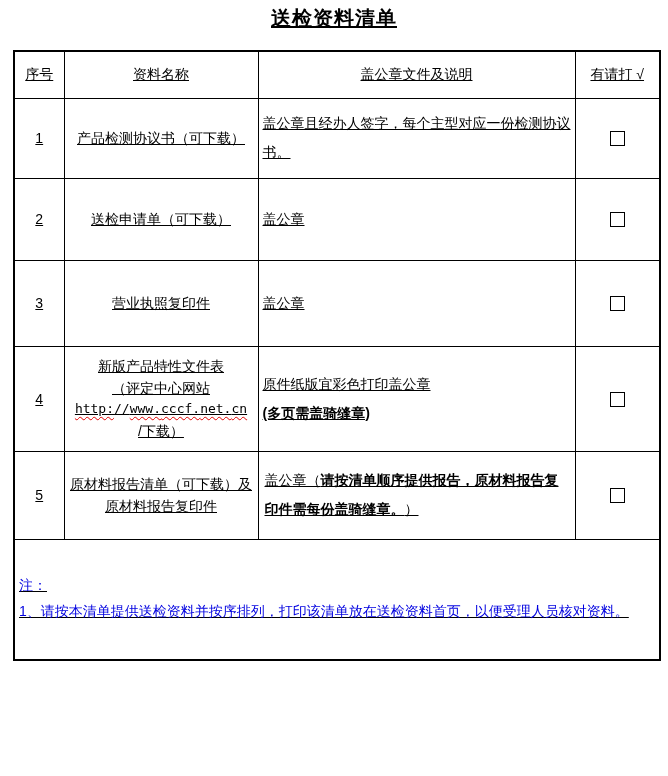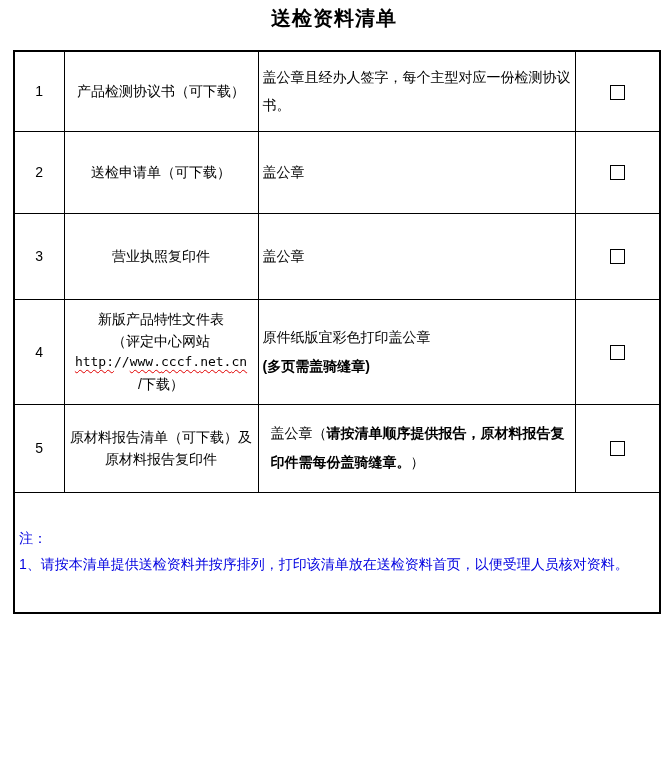--- a/index.html
+++ b/index.html
@@ -2,21 +2,21 @@
 <html><head>
 <meta charset="utf-8">
 <style>
   html,body{margin:0;padding:0;}
   body{
     width:668px;height:776px;background:#ffffff;
     font-family:"Liberation Sans","DejaVu Sans",sans-serif;
     color:#000000;
     -webkit-font-smoothing:antialiased;
   }
-  .page{width:668px;height:776px;position:relative;background:#ffffff;overflow:hidden;}
+  .page{width:668px;height:776px;position:relative;background:#ffffff;overflow:hidden;text-decoration:underline;}
   .doc-title{
     margin:0;padding-top:5px;height:25px;
     text-align:center;font-size:20px;font-weight:700;letter-spacing:1px;
   }
   table.checklist{
     border-collapse:collapse;table-layout:fixed;
     width:646px;margin:20px 0 0 13px;
     border:2px solid #000;
   }
   table.checklist th, table.checklist td{
@@ -34,21 +34,21 @@
   tr.r1{height:80px;}
   tr.r2{height:82px;}
   tr.r3{height:86px;}
   tr.r4{height:105px;}
   tr.r5{height:88px;}
   tr.note-row{height:121px;}
   th{ text-align:center; }
   td.no, td.check{ text-align:center; }
   td.name{ text-align:center; padding-left:6px; line-height:1.6; }
   td.desc{ line-height:2.05; }
-  td.desc.left{ text-align:left; padding-left:12px; padding-right:5px;margin-top:32px; }
+  td.desc.left{ text-align:left; padding-left:6px; padding-right:5px;margin-top:32px; }
   .bold{ font-weight:700; }
   .url-line{
     font-family:"DejaVu Sans Mono","Liberation Mono",monospace;
     font-size:13px;letter-spacing:0;
   }
   .wavy{
     text-decoration-line:underline;
     text-decoration-style:wavy;
     text-decoration-color:#e00000;
     text-decoration-thickness:1px;
@@ -73,20 +73,26 @@
   <h1 class="doc-title">送检资料清单</h1>
 
   <table class="checklist">
     <colgroup>
       <col class="c-no">
         <col class="c-name">
         <col class="c-desc">
         <col class="c-check">
     </colgroup>
     <tbody>
+      <tr class="hdr">
+        <th>序号</th>
+        <th>资料名称</th>
+        <th>盖公章文件及说明</th>
+        <th>有请打 √</th>
+      </tr>
 
       <tr class="r1">
         <td class="no">1</td>
         <td class="name">产品检测协议书（可下载）</td>
         <td class="desc">盖公章且经办人签字，每个主型对应一份检测协议书。</td>
         <td class="check">
           <span class="checkbox"></span>
         </td>
       </tr>
 

